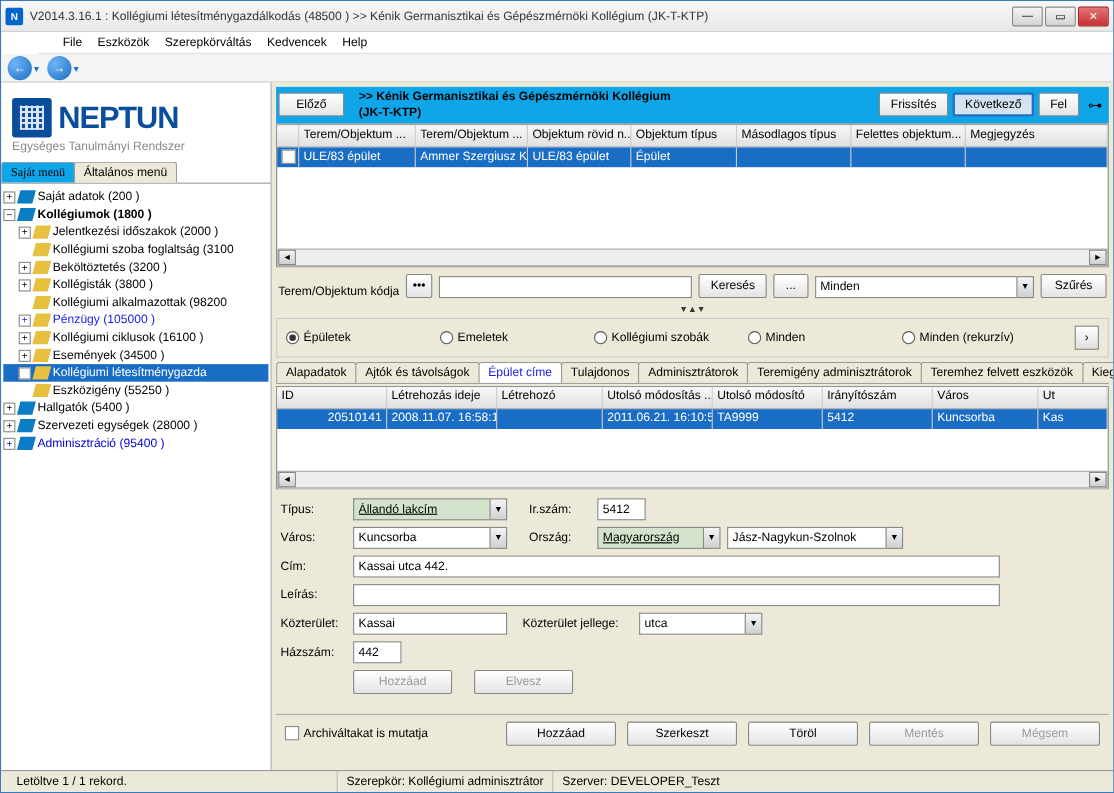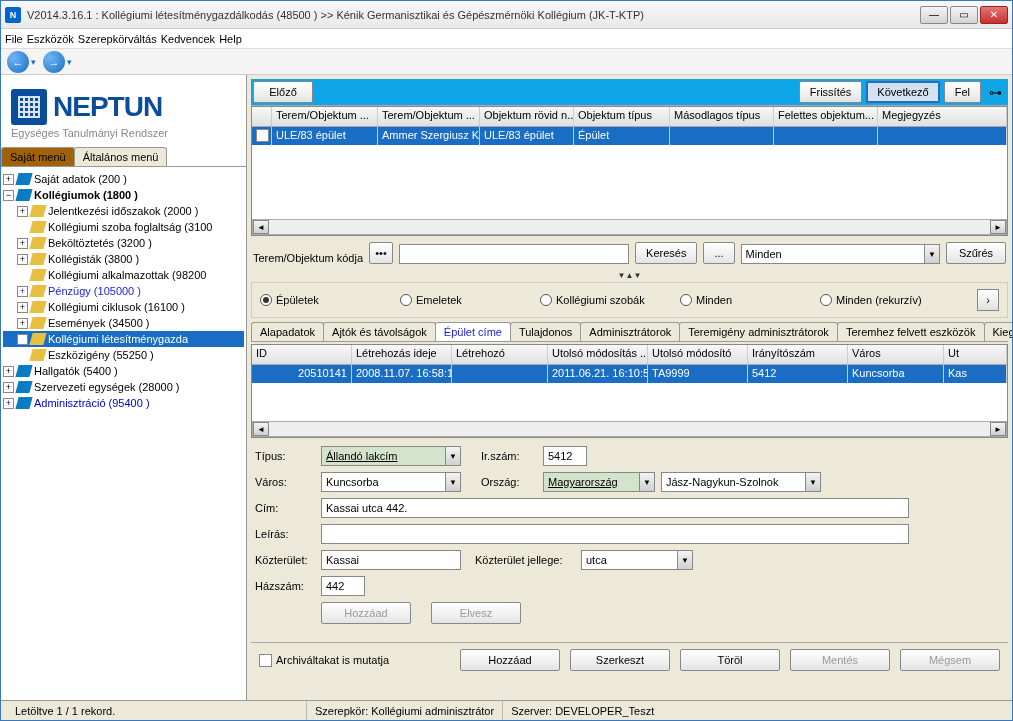--- a/index.html
+++ b/index.html
@@ -7,21 +7,21 @@
 
 
 .titlebar { height: 28px; background: linear-gradient(to bottom, #f8f8f8, #e8e8e8); display: flex; align-items: center; padding: 0 4px; border-bottom: 1px solid #ccc; }
 .titlebar .app-icon { width: 16px; height: 16px; background: #0066cc; border-radius: 2px; margin-right: 6px; display:flex;align-items:center;justify-content:center;color:#fff;font-weight:bold;font-size:9px;}
 .titlebar .title { flex: 1; color: #333; }
 .titlebar .winbtns { display: flex; gap: 2px; }
 .titlebar .winbtn { width: 28px; height: 18px; border: 1px solid #888; background: linear-gradient(#f4f4f4,#d4d4d4); border-radius: 2px; display: flex; align-items: center; justify-content: center; font-size: 10px; cursor: pointer; }
 .titlebar .winbtn.close { background: linear-gradient(#e27777,#c83030); color: #fff; border-color:#a02020; }
 
 
-.menubar { height: 20px; display: flex; align-items: center; padding: 0 4px; border-bottom: 1px solid #ddd; gap: 4px; }
+.menubar { height: 20px; display: flex; align-items: center; padding: 0 22px; border-bottom: 1px solid #ddd; gap: 14px; margin-left: 34px; }
 .menubar span { cursor: pointer; }
 
 
 .navbar { height: 26px; display: flex; align-items: center; padding: 2px 6px; border-bottom: 1px solid #ccc; background: #f4f4f4; gap: 2px; }
 .navcircle { width: 22px; height: 22px; border-radius: 50%; background: radial-gradient(circle at 30% 30%, #6fb5f5, #1a6dc4); display: flex; align-items: center; justify-content: center; color: #fff; cursor:pointer; }
 .navarrow { width: 10px; cursor: pointer; color: #1a6dc4; font-size: 9px; }
 
 
 .main { display: flex; height: calc(721px - 28px - 20px - 26px - 20px); }
 .left { width: 246px; border-right: 1px solid #999; display: flex; flex-direction: column; }
@@ -34,21 +34,21 @@
 .logo-sq::after { content:""; width:22px;height:22px;background:
  repeating-linear-gradient(0deg,#fff 0 2px,transparent 2px 5px),
  repeating-linear-gradient(90deg,#fff 0 2px,transparent 2px 5px);
  opacity:.85;}
 .logo-text { font-size: 28px; font-weight: bold; color: #0a4d9b; letter-spacing: -1px; }
 .logo-sub { color: #888; font-size: 11px; margin-top: 2px; }
 
 
 .ltabs { display: flex; border-bottom: 1px solid #999; }
 .ltab { padding: 3px 8px; border: 1px solid #999; border-bottom: none; background: #ece9d8; border-radius: 3px 3px 0 0; margin-right: -1px; cursor:pointer;}
-.ltab:first-child { background: #a16207; position: relative; z-index: 1; }
+.ltab:first-child { background: #0ea5e9; position: relative; z-index: 1; font-family: Liberation Serif, serif; }
 
 
 .tree { flex: 1; overflow: auto; padding: 4px 2px; }
 .tree-row { display: flex; align-items: center; height: 16px; white-space: nowrap; cursor: pointer; }
 .tbox { width: 11px; height: 11px; border: 1px solid #888; display: flex; align-items: center; justify-content: center; font-size: 9px; line-height: 1; margin-right: 3px; background:#fff;}
 .tspace { display:inline-block; width: 14px; }
 .tico { width: 14px; height: 12px; background: #0a7cc4; margin-right: 3px; transform: skewX(-15deg); }
 .tico.y { background: #e8c040; }
 .tree-row.sel { background: #1a6dc4; color: #fff; }
 .tree-row.link { color: #1a1ae6; }
@@ -241,20 +241,24 @@
         </div>
     </div>
   </div>
 
   <div class="right">
 
     <div class="rtop">
       <button class="btn">Előző</button>
       <div class="crumb">
         <span style="font-weight:normal;margin-right:2px;">&nbsp;</span>
+        <div>
+          <div>&gt;&gt; Kénik Germanisztikai és Gépészmérnöki Kollégium</div>
+          <div>(JK-T-KTP)</div>
+        </div>
       </div>
       <button class="btn">Frissítés</button>
       <button class="btn active">Következő</button>
       <button class="btn" style="min-width:36px;">Fel</button>
       <span class="pin">⊶</span>
     </div>
 
     <div class="grid" style="height:130px;display:flex;flex-direction:column;">
       <div class="ghead">
         <div class="gcell" style="width:20px;"></div>

